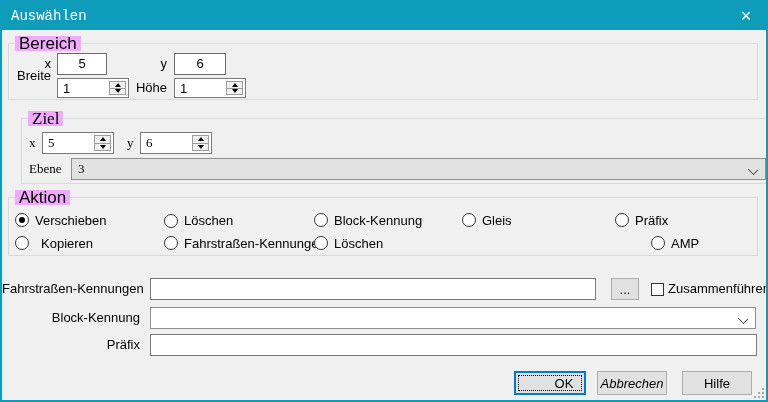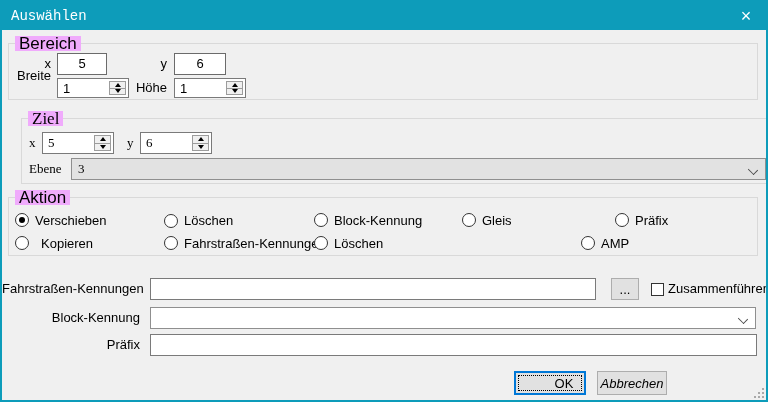--- a/index.html
+++ b/index.html
@@ -210,21 +210,21 @@
       <span>Kopieren</span>
     </div>
     <div class="radio-item" style="left:155px;top:37px;">
       <span class="radio-circle"></span>
       <span>Fahrstraßen-Kennungen</span>
     </div>
     <div class="radio-item" style="left:305px;top:37px;">
       <span class="radio-circle"></span>
       <span>Löschen</span>
     </div>
-    <div class="radio-item" style="left:572px;top:37px;">
+    <div class="radio-item" style="left:642px;top:37px;">
       <span class="radio-circle"></span>
       <span>AMP</span>
     </div>
   </div>
 
   <span class="lbl r" style="left:0;top:276px;width:138px;line-height:22px;">Fahrstraßen-Kennungen</span>
   <input class="txt" type="text" style="left: 148px; top: 276px; width: 446px; height: 22px;" value="">
   <div class="btn" style="left:609px;top:276px;width:28px;height:22px;">
     <span>...</span>
   </div>
@@ -239,15 +239,18 @@
 
   <span class="lbl r" style="left:0;top:332px;width:138px;line-height:22px;">Präfix</span>
   <input class="txt" type="text" style="left: 148px; top: 332px; width: 607px; height: 22px;" value="">
 
   <div class="btn primary" style="left:512px;top:369px;width:72px;height:24px;padding-left:28px;">
     <span>OK</span>
   </div>
   <div class="btn" style="left:595px;top:369px;width:70px;height:24px;font-style:italic;">
     <span>Abbrechen</span>
   </div>
+  <div class="btn" style="left:680px;top:369px;width:70px;height:24px;">
+    <span>Hilfe</span>
+  </div>
 
   <span class="grip"></span>
 </div>
 
 </body></html>

